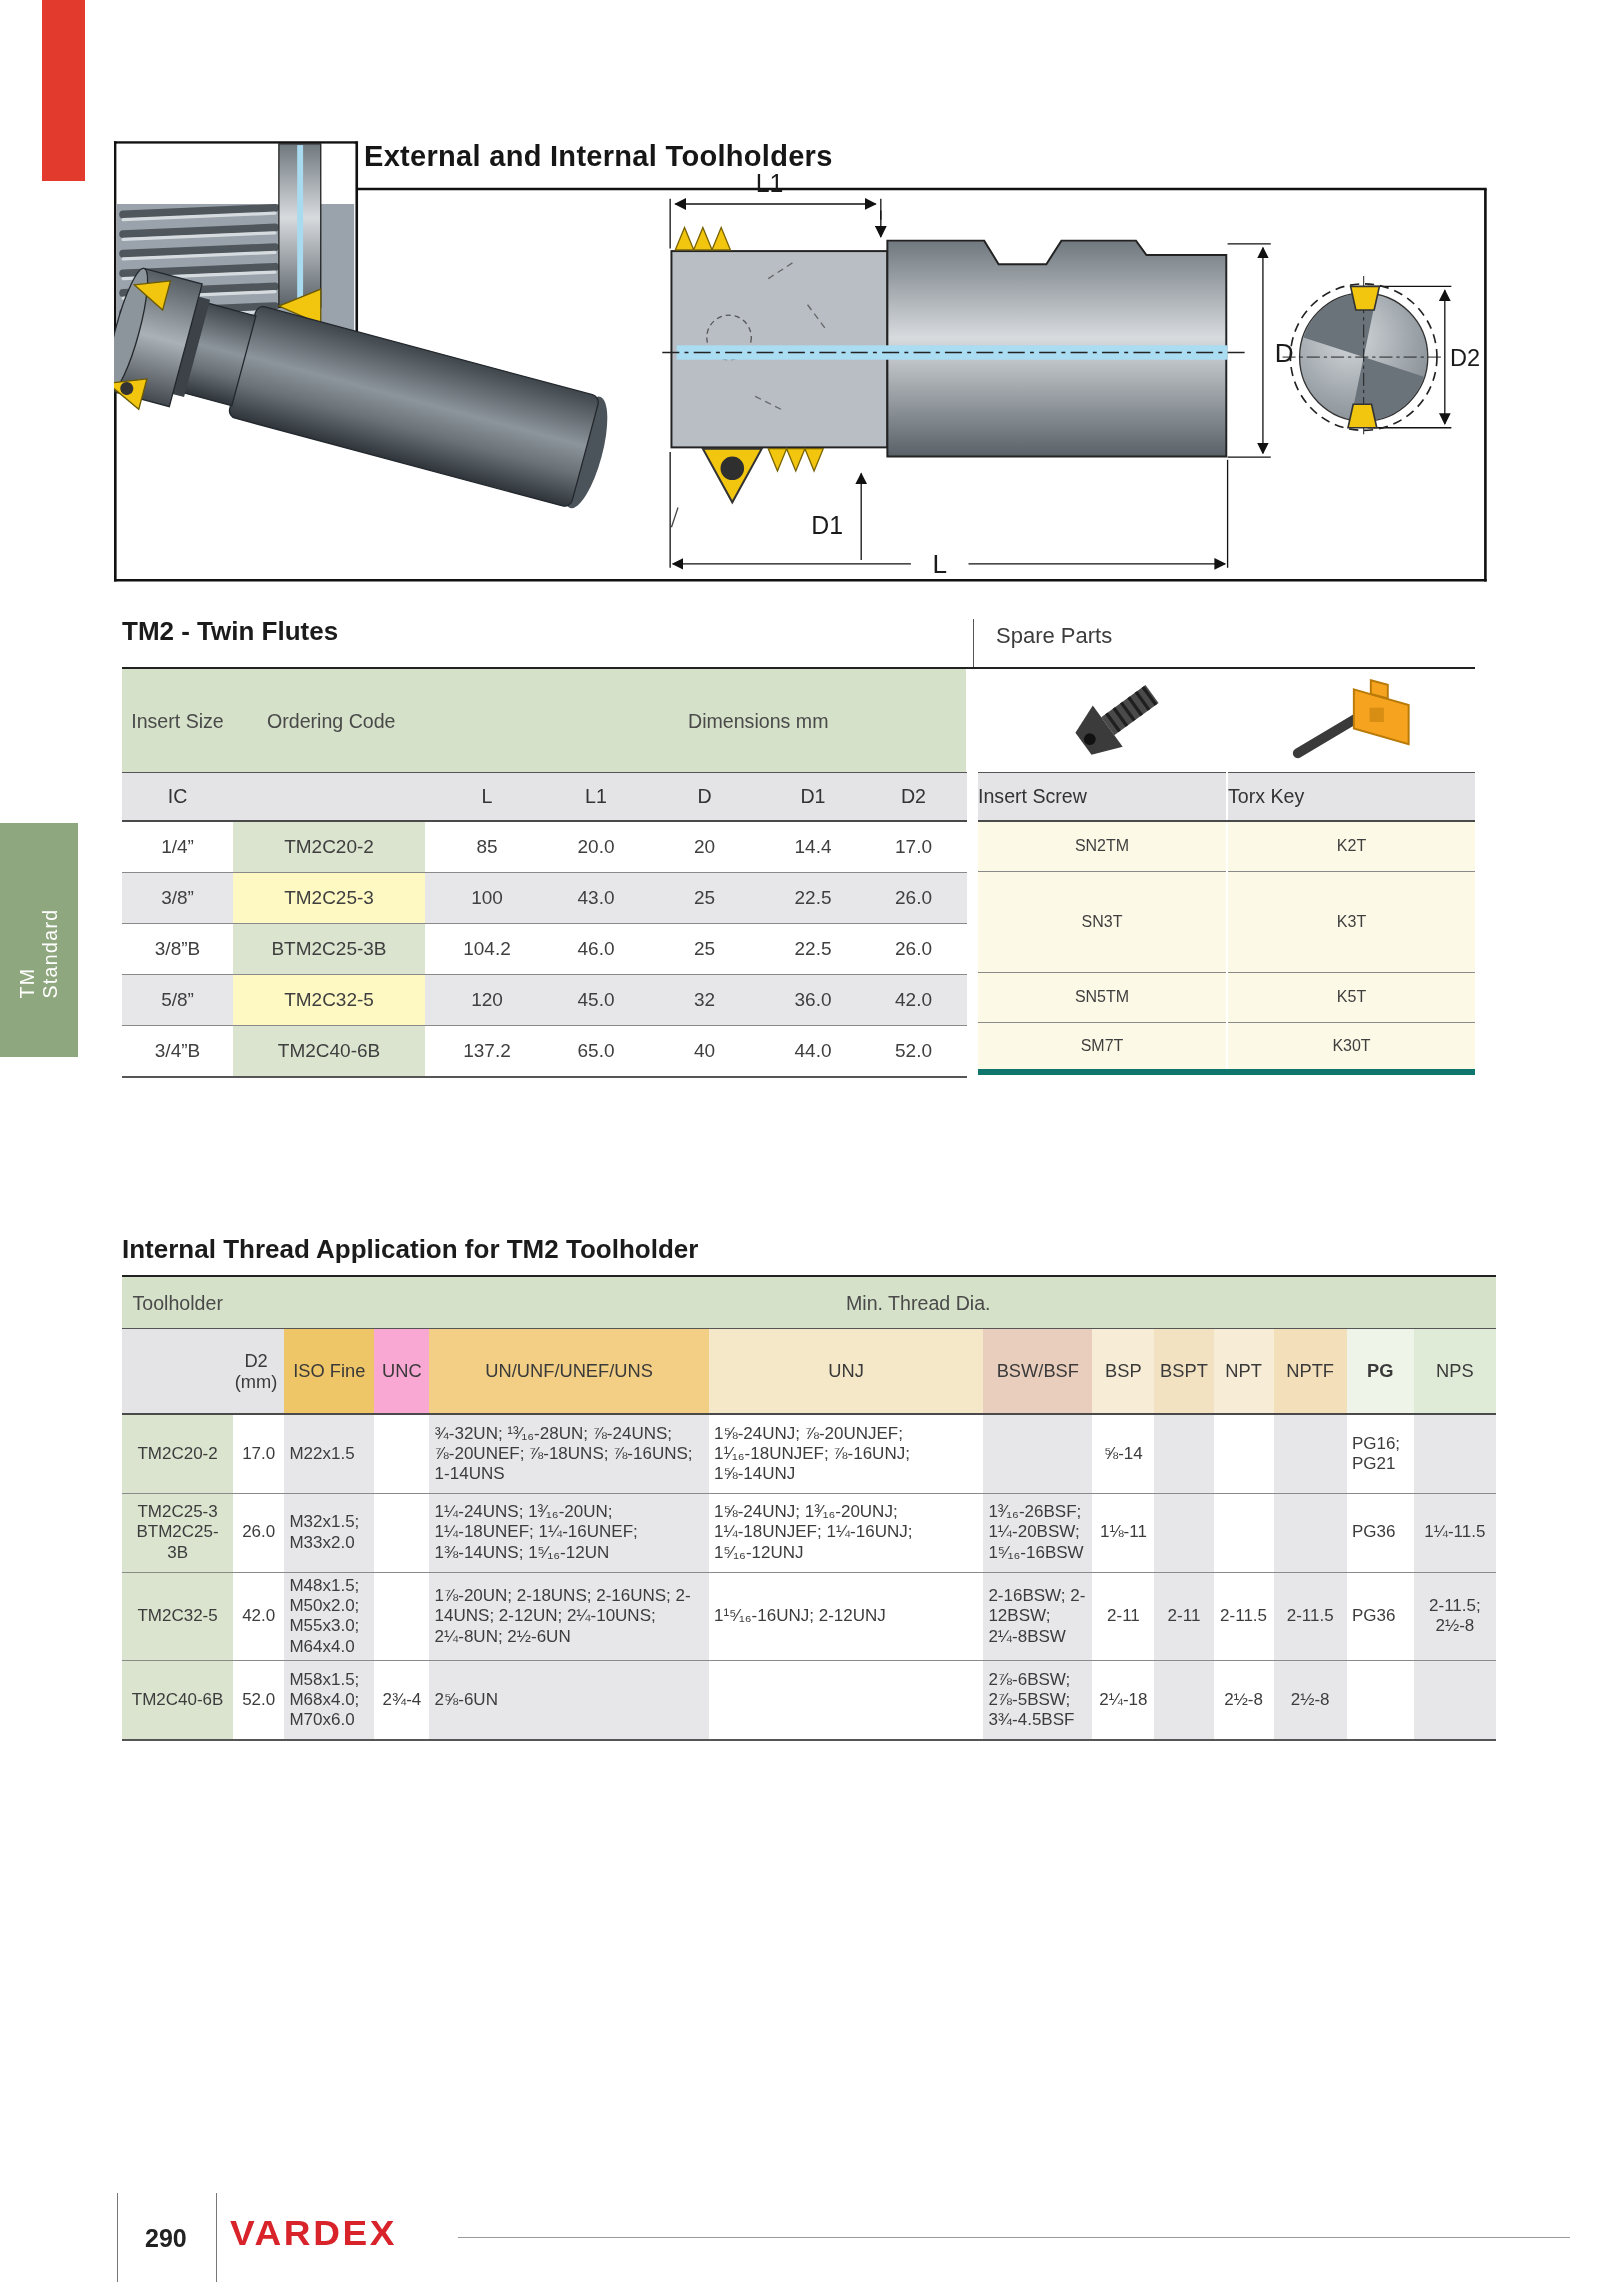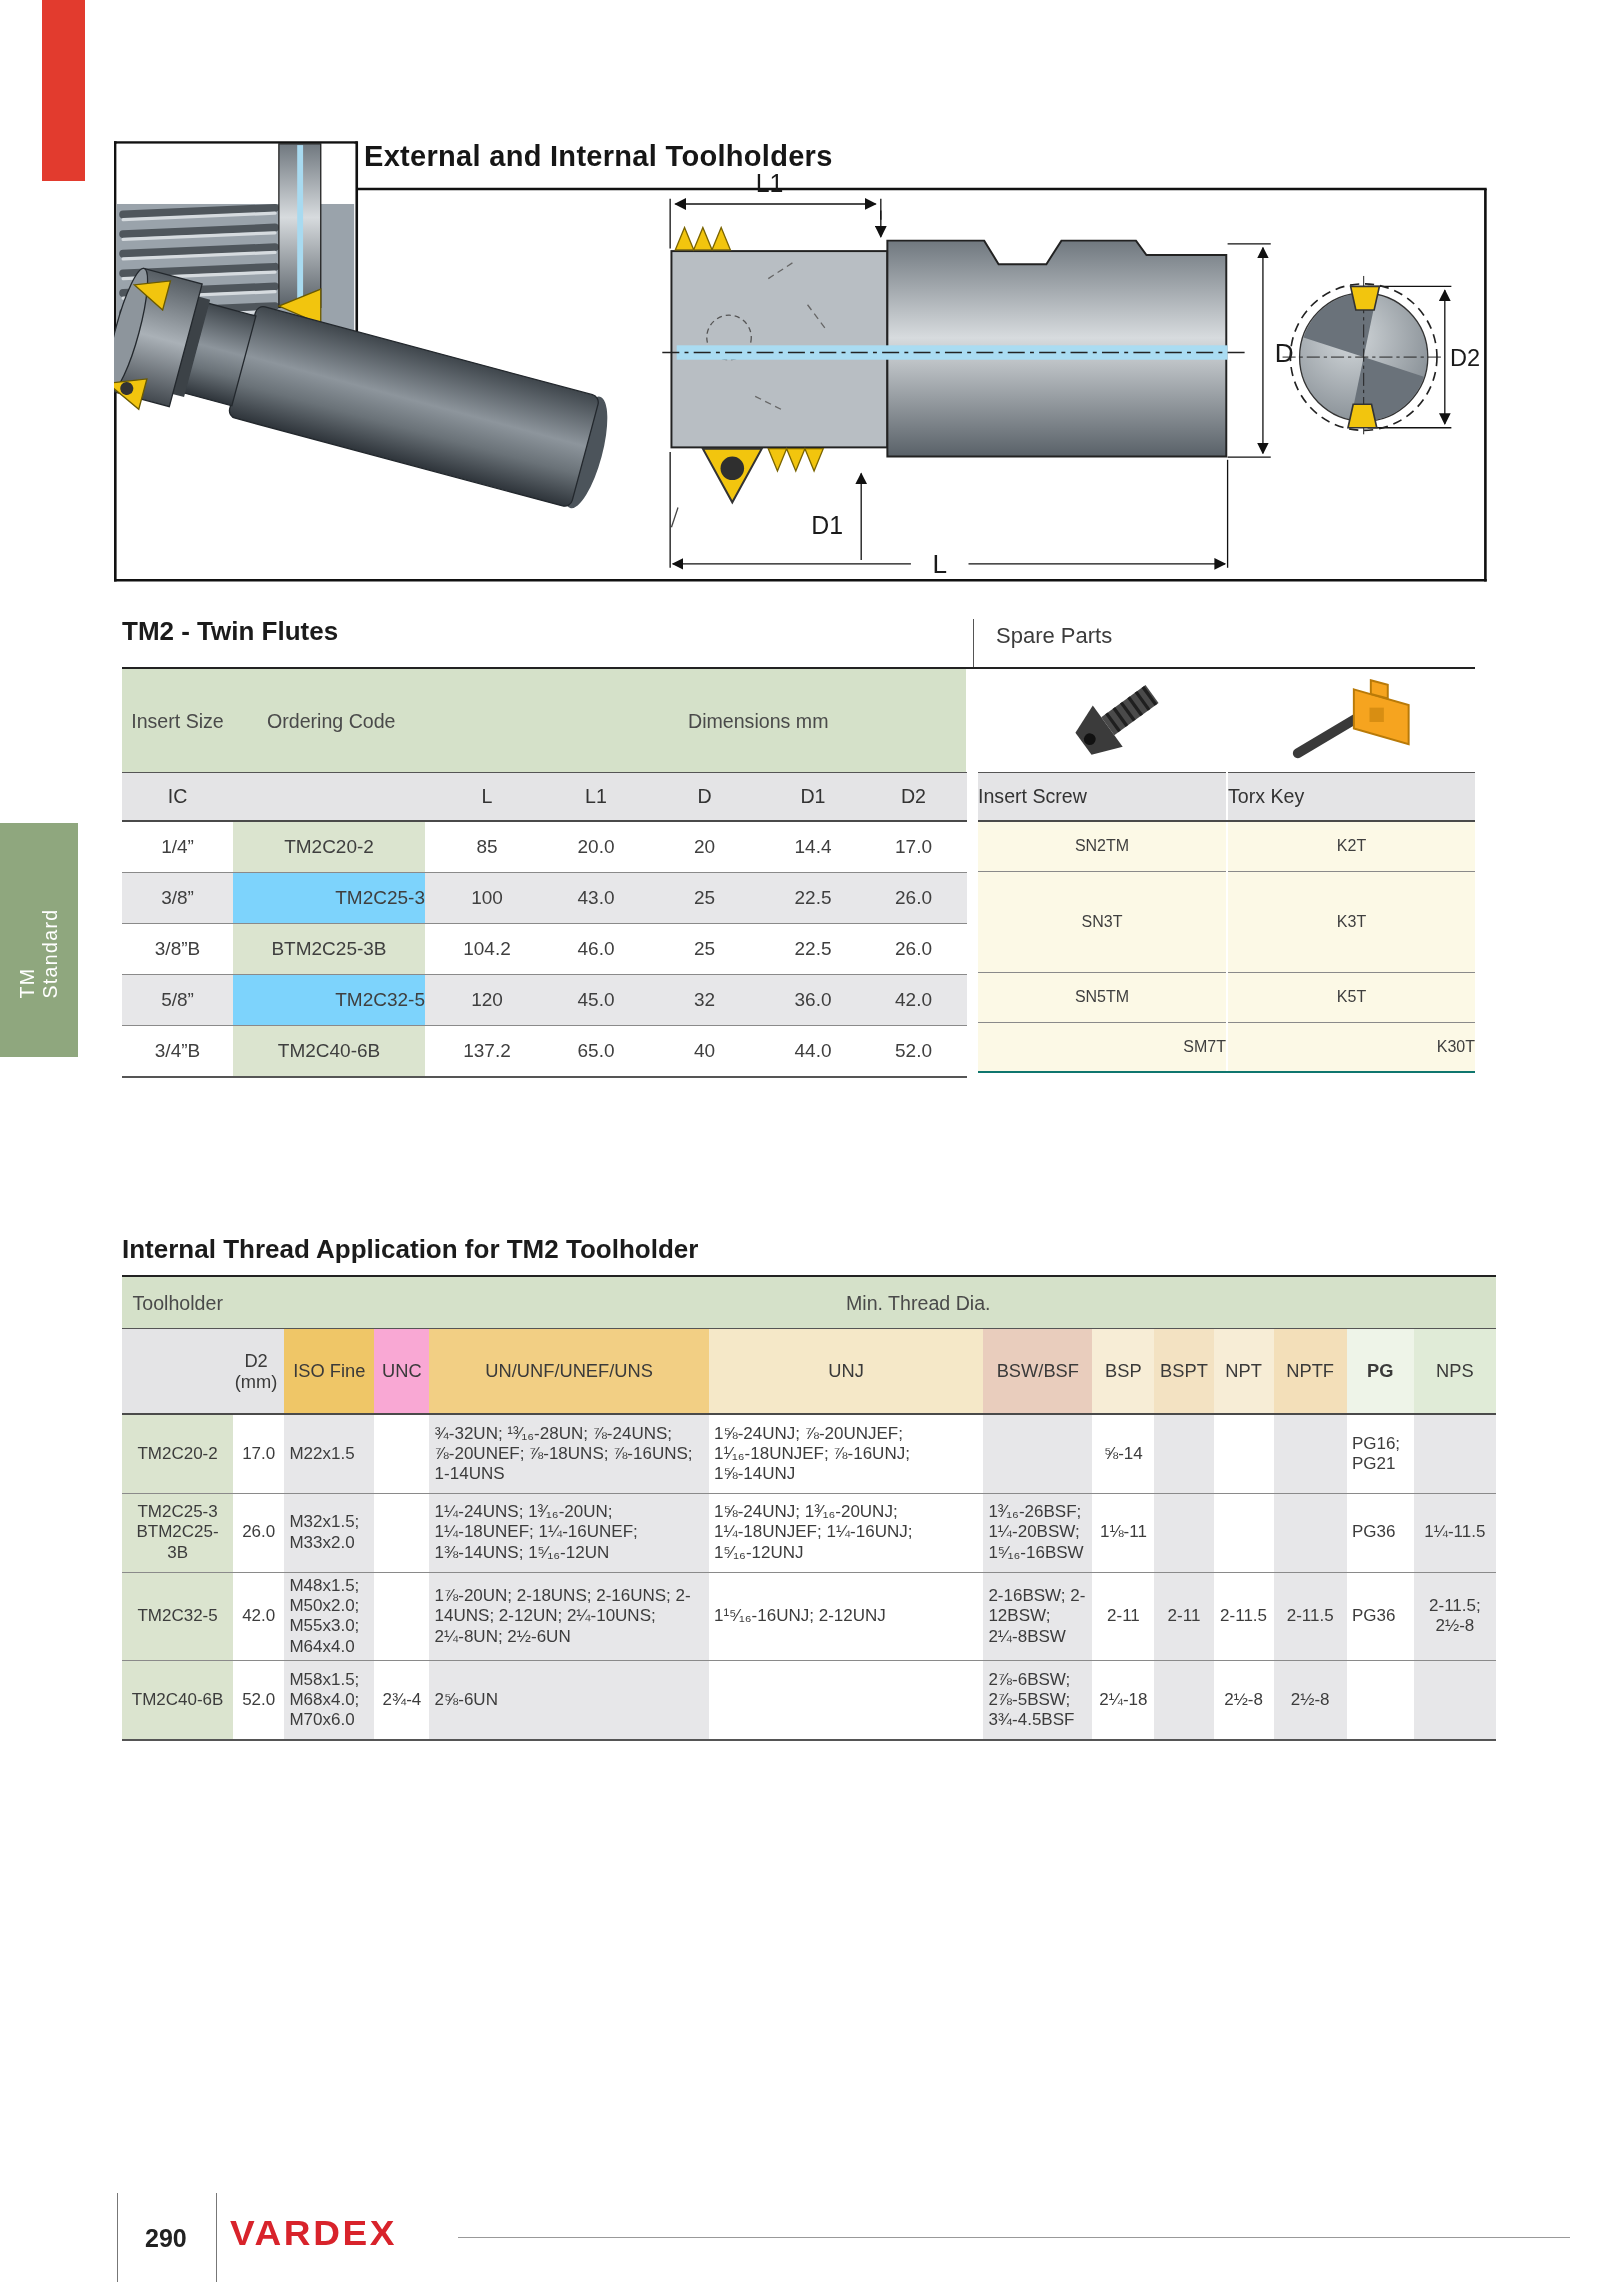--- a/index.html
+++ b/index.html
@@ -26,27 +26,27 @@
   table{border-collapse:collapse;table-layout:fixed;}
   td,th{padding:0;font-weight:normal;vertical-align:middle;}
 
   
   .tm2 th{background:#e4e4e6;font-size:19.6px;color:#333;height:47px;text-align:center;
           border-top:1.3px solid #555;border-bottom:2px solid #4a4a4a;}
   .tm2 td{font-size:19px;color:#3f3f3f;height:50px;text-align:center;border-bottom:1.3px solid #8a8a8a;}
   .tm2 tr:last-child td{border-bottom:2px solid #555;}
   .tm2 tr.alt td{background:#e7e7e9;}
   .tm2 td.code{background:#dbe4cf;}
-  .tm2 tr.alt td.code{background:#7dd3fc;text-align:right;}
+  .tm2 tr.alt td.code{background:#fef9c3;}
 
   
   .spare th{background:#e4e4e6;font-size:19.6px;color:#333;height:47px;text-align:left;
             border-top:1.3px solid #555;border-bottom:2px solid #4a4a4a;}
   .spare td{background:#fcf9e6;font-size:16px;color:#3f3f3f;text-align:center;border-bottom:1.3px solid #8a8a8a;}
-  .spare tr:last-child td{border-bottom:2px solid #0f766e;text-align:right;}
+  .spare tr:last-child td{border-bottom:6px solid #0f766e;}
   .spare td.torx{border-left:2px solid #fff;}
   .spare th.torx{border-left:2px solid #fff;}
 
   
   .thr th{font-size:18.3px;color:#3a3a3a;height:84px;text-align:center;
           border-top:1.3px solid #555;border-bottom:2px solid #4a4a4a;line-height:1.15;}
   .thr td{font-size:17px;color:#3c3c3c;border-bottom:1.3px solid #8a8a8a;line-height:1.18;
           padding:3.9px 5.2px;text-align:center;}
   .thr tr:last-child td{border-bottom:2px solid #555;}
   .thr td.left{text-align:left;}

